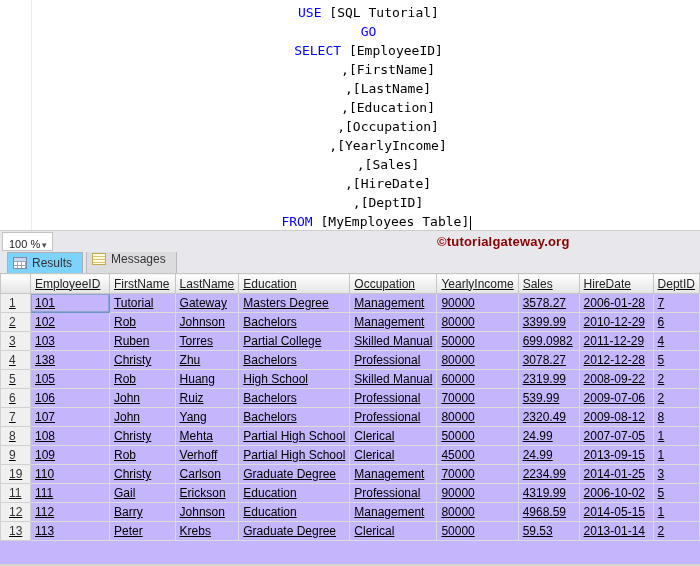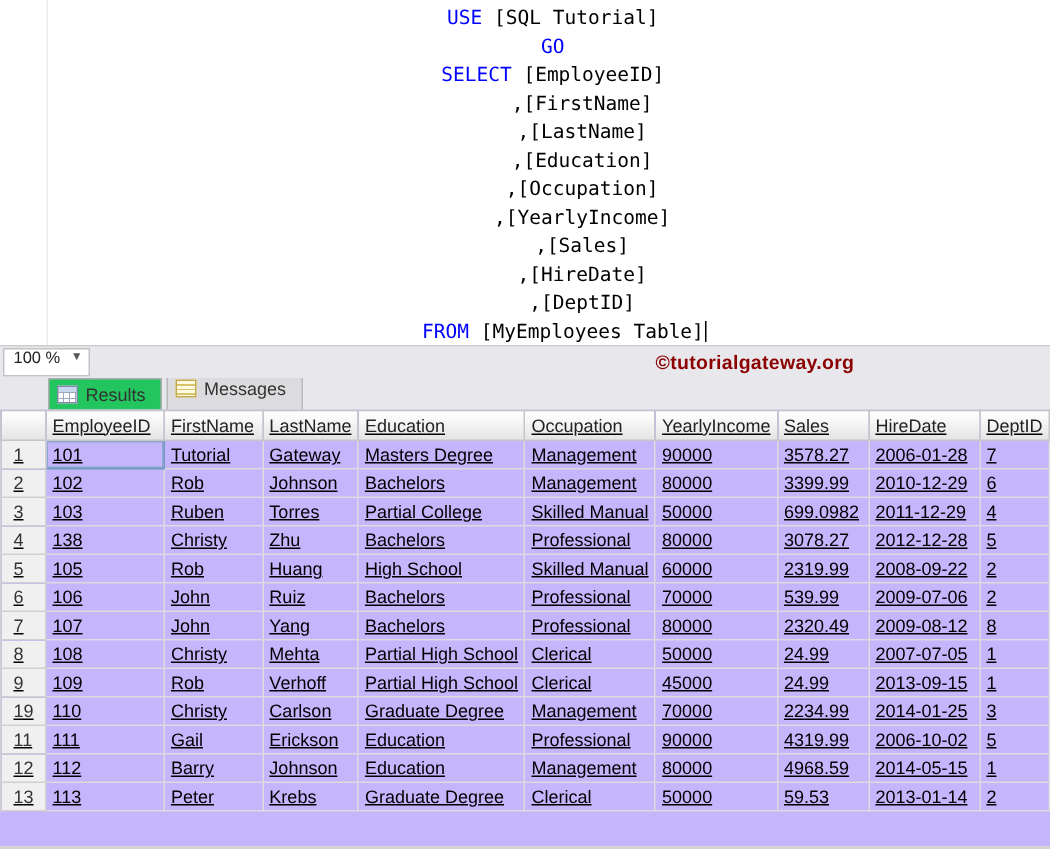--- a/index.html
+++ b/index.html
@@ -24,37 +24,37 @@
   .plain { color:#000000; }
   .caret { display:inline-block; width:1px; height:14px; background:#000; vertical-align:middle; margin-left:1px; }
 
   
   .status-bar {
     height:22px; flex:none; background:#e8e8ec; border-top:1px solid #cdcdcd;
     display:flex; align-items:center; position:relative;
   }
   .zoom-control {
     margin-left:2px; height:19px; background:#ffffff; border:1px solid #c3c3c6;
-    display:flex; align-items:flex-start; font-size:11px; color:#222;
-    padding:0 4px 0 6px; gap:7px; cursor:default;
+    display:flex; align-items:flex-end; font-size:11px; color:#222;
+    padding:0 4px 0 6px; cursor:default;
   }
   .zoom-arrow { font-size:8px; color:#555; }
   .watermark {
     position:absolute; left:437px; top:3px;
     color:#8b0000; font-weight:bold; font-size:13px; letter-spacing:0.2px;
   }
 
   
   .tab-bar { height:21px; flex:none; background:#e8e8ec; display:flex; align-items:flex-end; padding-left:7px; gap:3px; }
   .tab {
     height:30px; display:flex; align-items:center; gap:5px;
     padding:0 10px 0 5px; font-size:12px; color:#333;
     background:#dcdcdf; border:1px solid #b9b9bd; border-bottom:none; cursor:default;
   }
-  .tab.active { background:#22c55e; height:21px; border-color:#aeaeb2;margin-left:25px; }
+  .tab.active { background:#7dd3fc; height:21px; border-color:#aeaeb2; }
   .icon { width:14px; height:12px; flex:none; display:inline-block; }
   .results-icon {
     border:1px solid #7b8aa5;
     background:
       linear-gradient(to bottom,#c8d7ee 0,#c8d7ee 3px,rgba(0,0,0,0) 3px),
       repeating-linear-gradient(to right,rgba(0,0,0,0) 0,rgba(0,0,0,0) 3px,#9aa7bd 3px,#9aa7bd 4px),
       repeating-linear-gradient(to bottom,rgba(0,0,0,0) 0,rgba(0,0,0,0) 3px,#9aa7bd 3px,#9aa7bd 4px),
       #ffffff;
   }
   .messages-icon {

